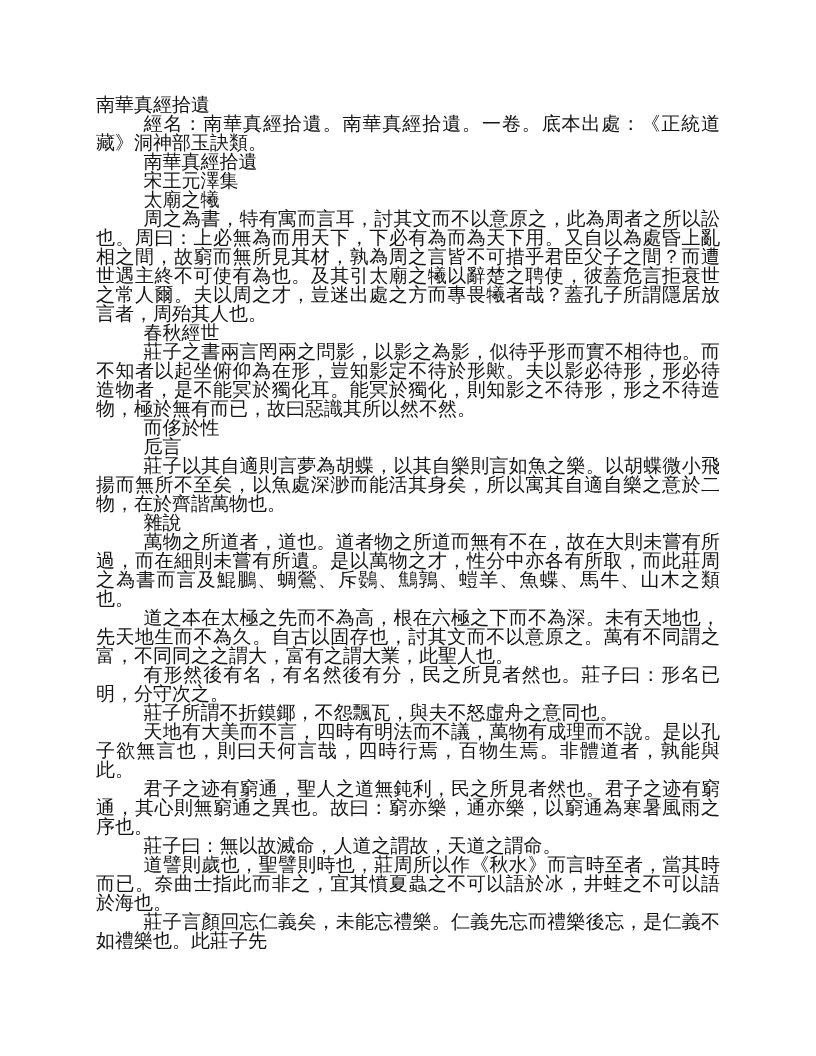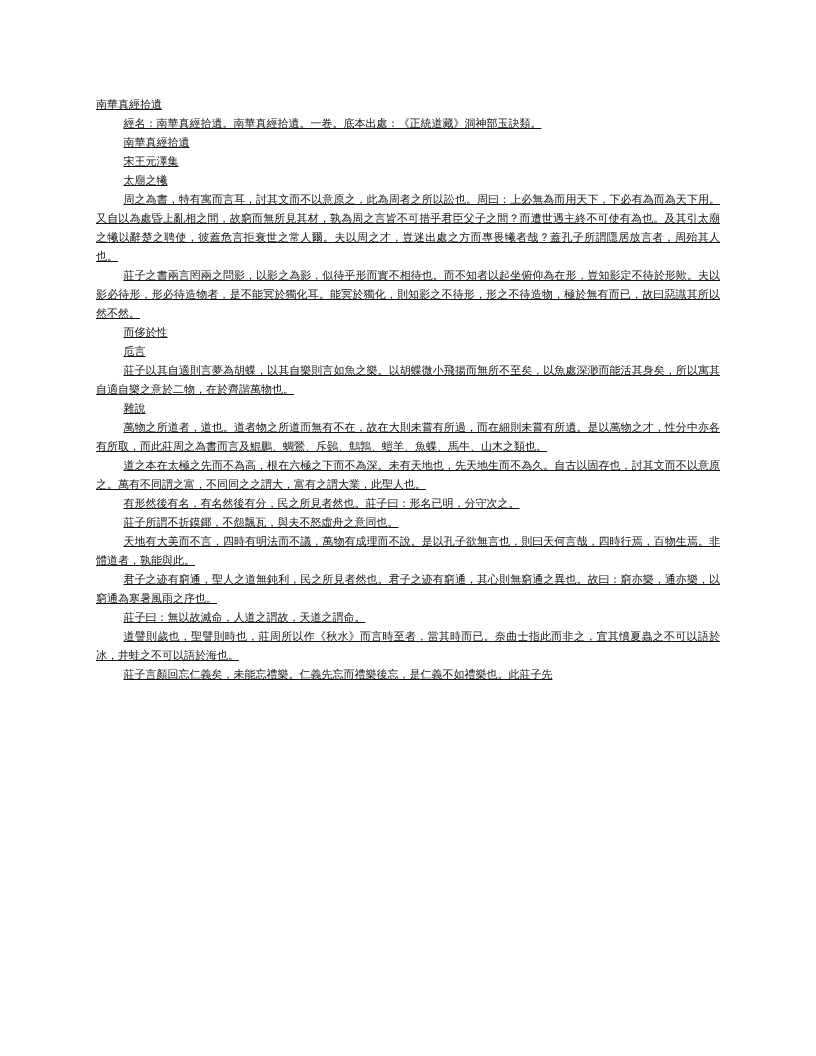--- a/index.html
+++ b/index.html
@@ -10,24 +10,23 @@
   .page {
     position: relative;
     width: 816px;
     height: 1056px;
     margin: 0 auto;
     background: #ffffff;
     box-sizing: border-box;
     padding: 95px 96px 0 96px;
     overflow: hidden;
     font-family: "DejaVu Serif", "Liberation Serif", serif;
-    font-size: 11px;
+    font-size: 19px;
     line-height: 19px;
     color: #141414;
-    text-decoration: underline;
   }
   .page p {
     margin: 0;
     padding: 0;
     text-align: justify;
     text-indent: 2.5em;
     word-break: break-all;
   }
   .page p.no-indent {
     text-indent: 0;
@@ -38,20 +37,21 @@
 
 <div class="page">
   <p class="no-indent">南華真經拾遺</p>
   <p>經名：南華真經拾遺。南華真經拾遺。一卷。底本出處：《正統道藏》洞神部玉訣類。</p>
   <p>南華真經拾遺</p>
   <p>宋王元澤集</p>
 
   <p>太廟之犧</p>
   <p>周之為書，特有寓而言耳，討其文而不以意原之，此為周者之所以訟也。周曰：上必無為而用天下，下必有為而為天下用。又自以為處昏上亂相之間，故窮而無所見其材，孰為周之言皆不可措乎君臣父子之間？而遭世遇主終不可使有為也。及其引太廟之犧以辭楚之聘使，彼蓋危言拒衰世之常人爾。夫以周之才，豈迷出處之方而專畏犧者哉？蓋孔子所謂隱居放言者，周殆其人也。</p>
 
+  <p>春秋經世</p>
 
   <p>莊子之書兩言罔兩之問影，以影之為影，似待乎形而實不相待也。而不知者以起坐俯仰為在形，豈知影定不待於形歟。夫以影必待形，形必待造物者，是不能冥於獨化耳。能冥於獨化，則知影之不待形，形之不待造物，極於無有而已，故曰惡識其所以然不然。</p>
 
   <p>而侈於性</p>
   <p>卮言</p>
 
   <p>莊子以其自適則言夢為胡蝶，以其自樂則言如魚之樂。以胡蝶微小飛揚而無所不至矣，以魚處深渺而能活其身矣，所以寓其自適自樂之意於二物，在於齊諧萬物也。</p>
 
   <p>雜說</p>
   <p>萬物之所道者，道也。道者物之所道而無有不在，故在大則未嘗有所過，而在細則未嘗有所遺。是以萬物之才，性分中亦各有所取，而此莊周之為書而言及鯤鵬、蜩鶯、斥鷃、鷦鶉、螘羊、魚蝶、馬牛、山木之類也。</p>

